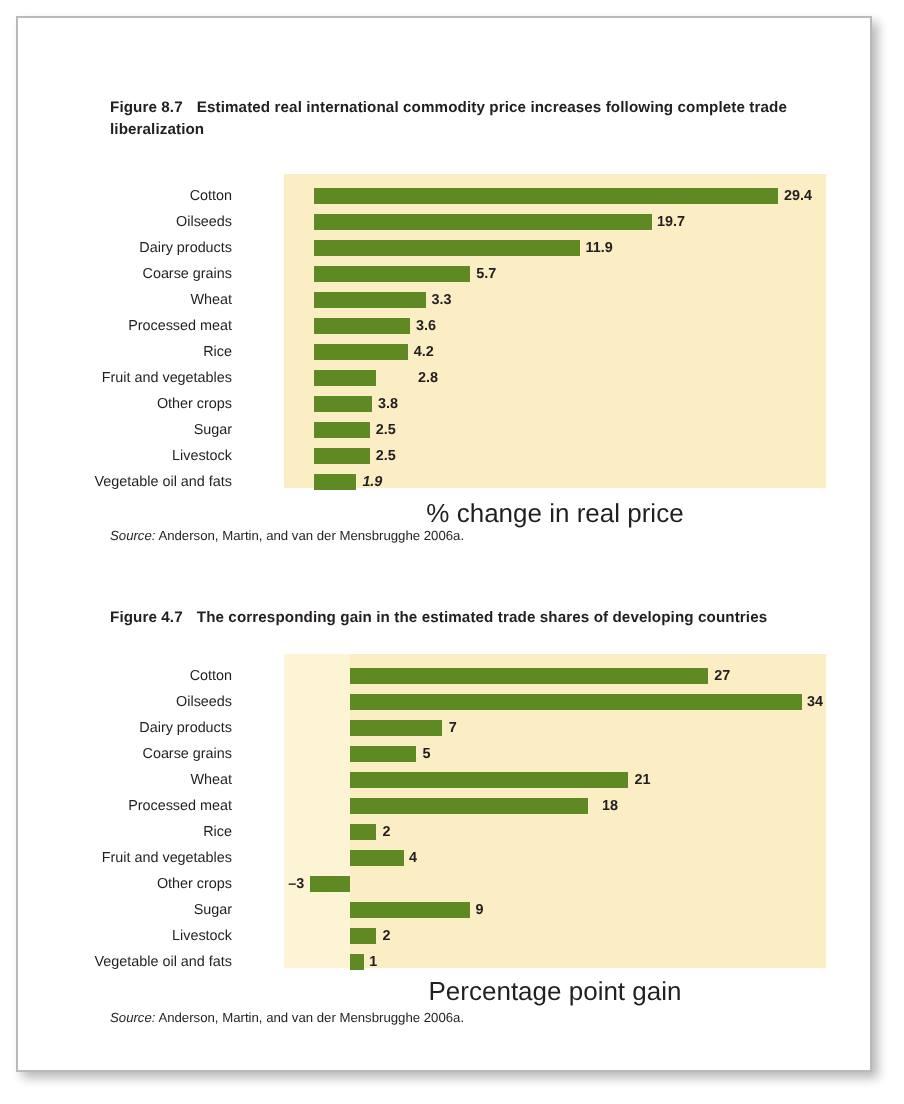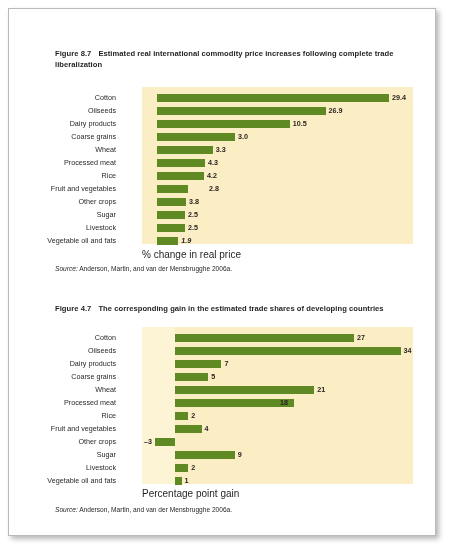--- a/index.html
+++ b/index.html
@@ -97,22 +97,23 @@
     font-weight: bold;
     color: #231f20;
     white-space: nowrap;
   }
   .bar-value.left {
     text-align: right;
   }
 
   .axis-caption {
     position: absolute;
-    font-size: 10px;
-    color: #231f20;
+    font-size: 13px;
+    color: #231f20;
+    text-align: center;
     white-space: nowrap;
   }
 
   .source {
     position: absolute;
     left: 46px;
     font-size: 6.6px;
     color: #231f20;
     white-space: nowrap;
   }
@@ -137,45 +138,45 @@
 
       <div class="row">
         <div class="row-label" style="width:85px; right:319px;">Cotton</div>
         <div class="bar" style="left:148px; width:232.0px;"></div>
         <div class="bar-value" style="left:383.0px;">29.4</div>
       </div>
 
       <div class="row">
         <div class="row-label" style="width:85px; right:319px;">Oilseeds</div>
         <div class="bar" style="left:148px; width:168.5px;"></div>
-        <div class="bar-value" style="left:319.5px;">26.9</div>
+        <div class="bar-value" style="left:319.5px;">19.7</div>
       </div>
 
       <div class="row">
         <div class="row-label" style="width:85px; right:319px;">Dairy products</div>
         <div class="bar" style="left:148px; width:132.8px;"></div>
-        <div class="bar-value" style="left:283.8px;">10.5</div>
+        <div class="bar-value" style="left:283.8px;">11.9</div>
       </div>
 
       <div class="row">
         <div class="row-label" style="width:85px; right:319px;">Coarse grains</div>
         <div class="bar" style="left:148px; width:78.1px;"></div>
-        <div class="bar-value" style="left:229.1px;">3.0</div>
+        <div class="bar-value" style="left:229.1px;">5.7</div>
       </div>
 
       <div class="row">
         <div class="row-label" style="width:85px; right:319px;">Wheat</div>
         <div class="bar" style="left:148px; width:55.8px;"></div>
         <div class="bar-value" style="left:206.8px;">3.3</div>
       </div>
 
       <div class="row">
         <div class="row-label" style="width:85px; right:319px;">Processed meat</div>
         <div class="bar" style="left:148px; width:48.0px;"></div>
-        <div class="bar-value" style="left:199.0px;">4.3</div>
+        <div class="bar-value" style="left:199.0px;">3.6</div>
       </div>
 
       <div class="row">
         <div class="row-label" style="width:85px; right:319px;">Rice</div>
         <div class="bar" style="left:148px; width:46.9px;"></div>
         <div class="bar-value" style="left:197.9px;">4.2</div>
       </div>
 
       <div class="row">
         <div class="row-label" style="width:85px; right:319px;">Fruit and vegetables</div>
@@ -255,21 +256,21 @@
 
       <div class="row">
         <div class="row-label" style="width:85px; right:319px;">Wheat</div>
         <div class="bar" style="left:166px; width:139.3px;"></div>
         <div class="bar-value" style="left:308.3px;">21</div>
       </div>
 
       <div class="row">
         <div class="row-label" style="width:85px; right:319px;">Processed meat</div>
         <div class="bar" style="left:166px; width:119.4px;"></div>
-        <div class="bar-value" style="left:271px;">18</div>
+        <div class="bar-value" style="left:292px;">18</div>
       </div>
 
       <div class="row">
         <div class="row-label" style="width:85px; right:319px;">Rice</div>
         <div class="bar" style="left:166px; width:13.3px;"></div>
         <div class="bar-value" style="left:182.3px;">2</div>
       </div>
 
       <div class="row">
         <div class="row-label" style="width:85px; right:319px;">Fruit and vegetables</div>

